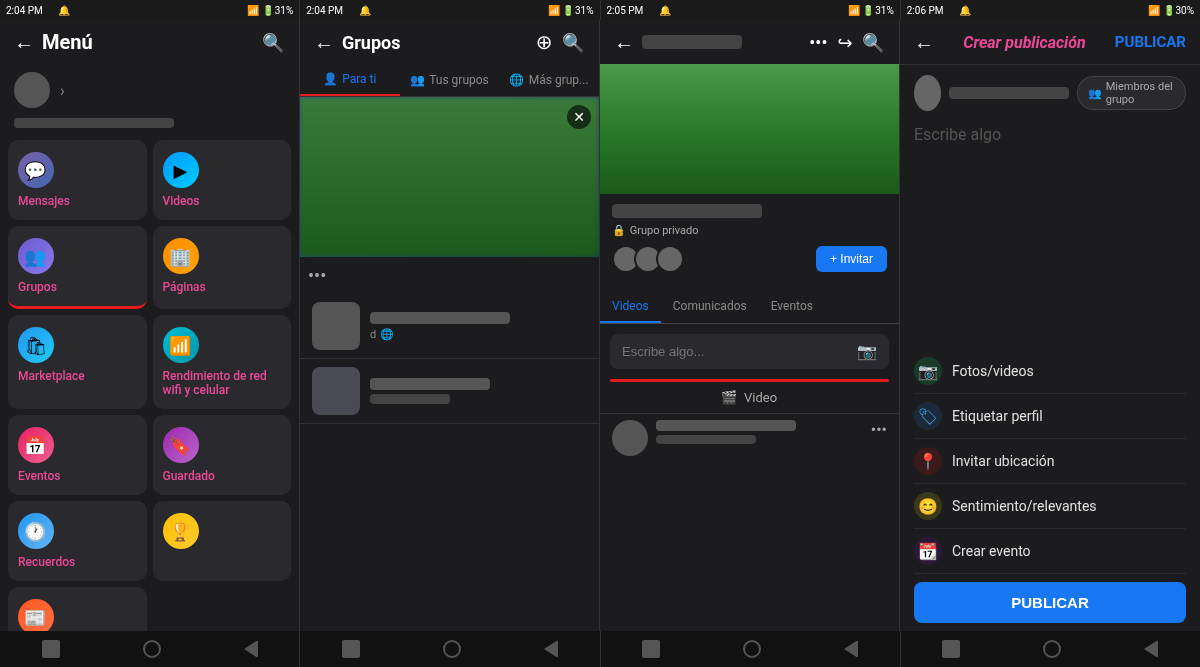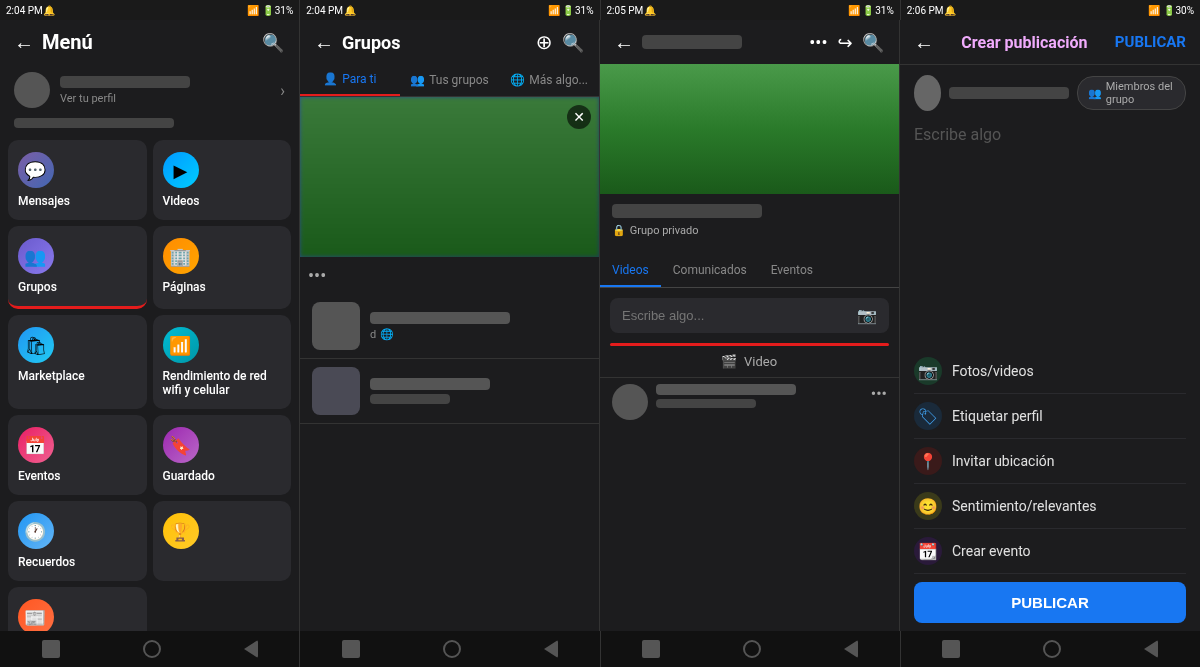--- a/index.html
+++ b/index.html
@@ -23,21 +23,21 @@
       flex: 1;
       display: flex;
       align-items: center;
       justify-content: space-between;
       padding: 0 6px;
       font-size: 10px;
       color: #fff;
       border-right: 1px solid #333;
     }
     .status-bar:last-child { border-right: none; }
-    .status-left { display: flex; align-items: center; gap: 1px; }
+    .status-left { display: flex; align-items: center; gap: 16px; }
     .status-right { display: flex; align-items: center; gap: 2px; }
 
     
     .panels {
       display: flex;
       flex: 1;
       overflow: hidden;
     }
 
     
@@ -149,21 +149,21 @@
       height: 36px;
       border-radius: 50%;
       display: flex;
       align-items: center;
       justify-content: center;
       font-size: 18px;
     }
 
     .menu-label {
       font-size: 12px;
-      color: #ffffff;
+      color: #ec4899;
       font-weight: 500;
     }
 
     
     .icon-messenger { background: linear-gradient(135deg, #7b5ea7, #4267B2); }
     .icon-video { background: linear-gradient(135deg, #0099ff, #00ccff); }
     .icon-grupos { background: linear-gradient(135deg, #6a5acd, #8a7aed); }
     .icon-paginas { background: linear-gradient(135deg, #ff8c00, #ffa500); }
     .icon-marketplace { background: linear-gradient(135deg, #2196F3, #21CBF3); }
     .icon-wifi { background: linear-gradient(135deg, #00bcd4, #0097a7); }
@@ -479,21 +479,22 @@
       display: flex;
       align-items: center;
       justify-content: space-between;
       padding: 10px 14px;
       border-bottom: 1px solid #333;
     }
 
     .create-title {
       font-size: 16px;
       font-weight: bold;
-      color: #f0abfc;
+      color: #ec4899;
+      font-style: italic;
     }
 
     .publicar-btn {
       color: #1877F2;
       font-size: 15px;
       font-weight: bold;
       cursor: pointer;
     }
 
     .create-user-row {
@@ -699,24 +700,20 @@
     <div class="panel-header">
       <div class="panel-header-title">
         <span class="back-arrow">←</span>
         <span>Menú</span>
       </div>
       <span class="search-icon-btn">🔍</span>
     </div>
 
     <div class="profile-section">
       <div class="avatar-circle"></div>
-      <div class="profile-info">
-        <div class="profile-name"></div>
-        <div class="profile-link">Ver tu perfil</div>
-      </div>
       <span class="chevron-right">›</span>
     </div>
 
     <div class="friends-section">
       <div class="friends-bar"></div>
     </div>
 
     <div class="menu-grid">
       <div class="menu-item">
         <div class="menu-icon icon-messenger">💬</div>
@@ -781,21 +778,21 @@
       <div class="grupos-tab active">
         <span>👤</span>
         <span>Para ti</span>
       </div>
       <div class="grupos-tab">
         <span>👥</span>
         <span>Tus grupos</span>
       </div>
       <div class="grupos-tab">
         <span>🌐</span>
-        <span>Más algo...</span>
+        <span>Más grup...</span>
       </div>
     </div>
 
     <div class="grupos-content">
 
       <div class="group-card">
         <div class="group-image">
           <div class="group-image-blurred"></div>
         </div>
         <div class="group-close">✕</div>
@@ -840,20 +837,28 @@
     </div>
 
     <div class="detail-group-banner"></div>
 
     <div class="detail-group-info">
       <div class="detail-group-name"></div>
       <div class="detail-private-badge">
         <span>🔒</span>
         <span>Grupo privado</span>
       </div>
+      <div class="detail-members-row">
+        <div class="member-avatars">
+          <div class="member-avatar"></div>
+          <div class="member-avatar"></div>
+          <div class="member-avatar"></div>
+        </div>
+        <button class="invite-btn">+ Invitar</button>
+      </div>
     </div>
 
     <div class="detail-tabs">
       <div class="detail-tab active">Videos</div>
       <div class="detail-tab">Comunicados</div>
       <div class="detail-tab">Eventos</div>
     </div>
 
     <div class="write-post-box">
       <input class="write-post-input" readonly="" placeholder="Escribe algo..." style="">

